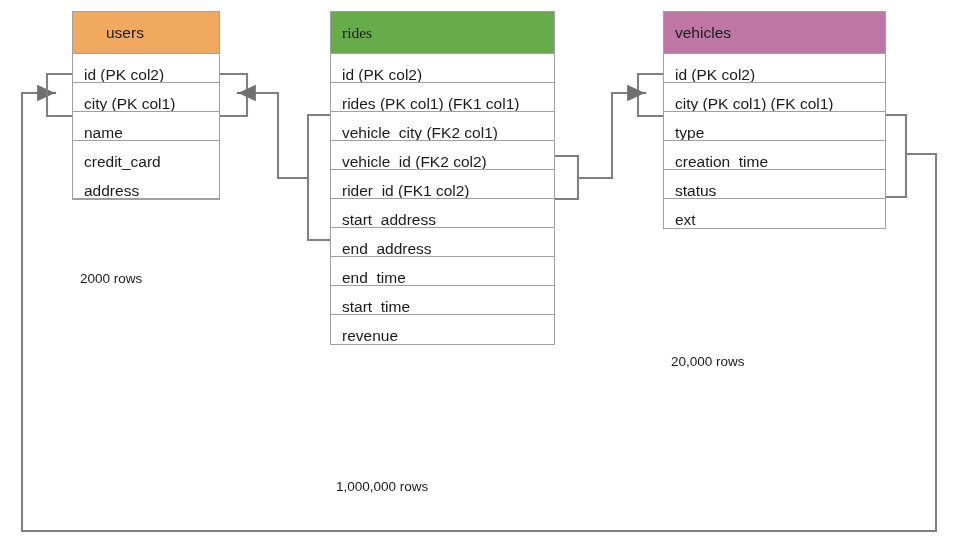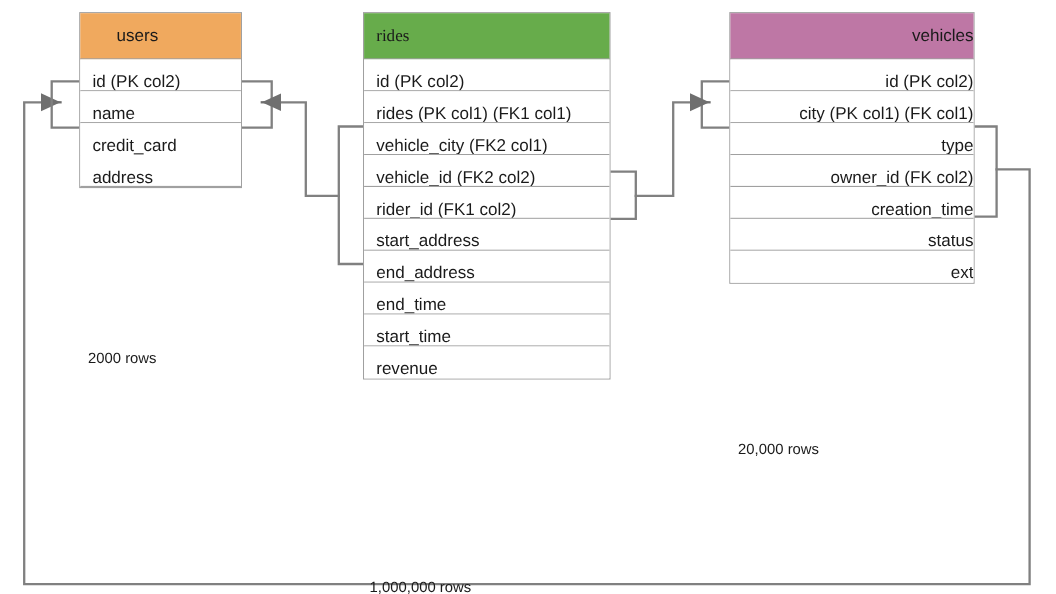--- a/index.html
+++ b/index.html
@@ -53,21 +53,20 @@
     overflow: hidden;
   }
   .entity-field.last {
     border-bottom: none;
   }
   .rowcount {
     position: absolute;
     font-size: 13.5px;
     color: #1a1a1a;
     white-space: nowrap;
-    margin-top: 47px;
   }
 </style>
 </head>
 <body>
 
 <div id="canvas">
 
   <svg id="wires" viewBox="0 0 960 540" width="960" height="540">
     <defs>
       <marker id="arrowLeft" markerWidth="9" markerHeight="9" refX="8.5" refY="4.5" orient="auto-start-reverse" markerUnits="strokeWidth">
@@ -96,20 +95,21 @@
         <path d="M 40 93 L 55 93" marker-end="url(#arrowLeft)" stroke="#6f6f6f"></path>
         <path d="M 72 74 L 47 74 L 47 116 L 72 116"></path>
       </g>
 
     </g>
   </svg>
 
   <div class="entity" style="left:72px; top:11px; width:148px;">
     <div class="entity-header" style="background:#F0A95E;padding-left:33px;">users</div>
     <div class="entity-field">id (PK col2)</div>
+    <div class="entity-field">city (PK col1)</div>
     <div class="entity-field">name</div>
     <div class="entity-field last">credit_card</div>
     <div class="entity-field">address</div>
   </div>
   <div class="rowcount" style="left:80px; top:271px;">2000 rows</div>
 
   <div class="entity" style="left:330px; top:11px; width:225px;">
     <div class="entity-header" style="background:#67AC4B;font-family:Liberation Serif, serif;">rides</div>
     <div class="entity-field">id (PK col2)</div>
     <div class="entity-field">rides (PK col1) (FK1 col1)</div>
@@ -117,25 +117,24 @@
     <div class="entity-field">vehicle_id (FK2 col2)</div>
     <div class="entity-field">rider_id (FK1 col2)</div>
     <div class="entity-field">start_address</div>
     <div class="entity-field">end_address</div>
     <div class="entity-field">end_time</div>
     <div class="entity-field">start_time</div>
     <div class="entity-field last">revenue</div>
   </div>
   <div class="rowcount" style="left:336px; top:479px;text-align:right;">1,000,000 rows</div>
 
-  <div class="entity" style="left:663px; top:11px; width:223px;text-align:right;">
+  <div class="entity" style="left:663px; top:11px; width:223px;">
     <div class="entity-header" style="background:#BE77A5;">vehicles</div>
     <div class="entity-field">id (PK col2)</div>
     <div class="entity-field">city (PK col1) (FK col1)</div>
     <div class="entity-field">type</div>
-    <div class="entity-field">owner_id (FK col2)</div>
     <div class="entity-field">creation_time</div>
     <div class="entity-field">status</div>
     <div class="entity-field last">ext</div>
   </div>
   <div class="rowcount" style="left:671px; top:354px;">20,000 rows</div>
 
 </div>
 
 </body></html>

